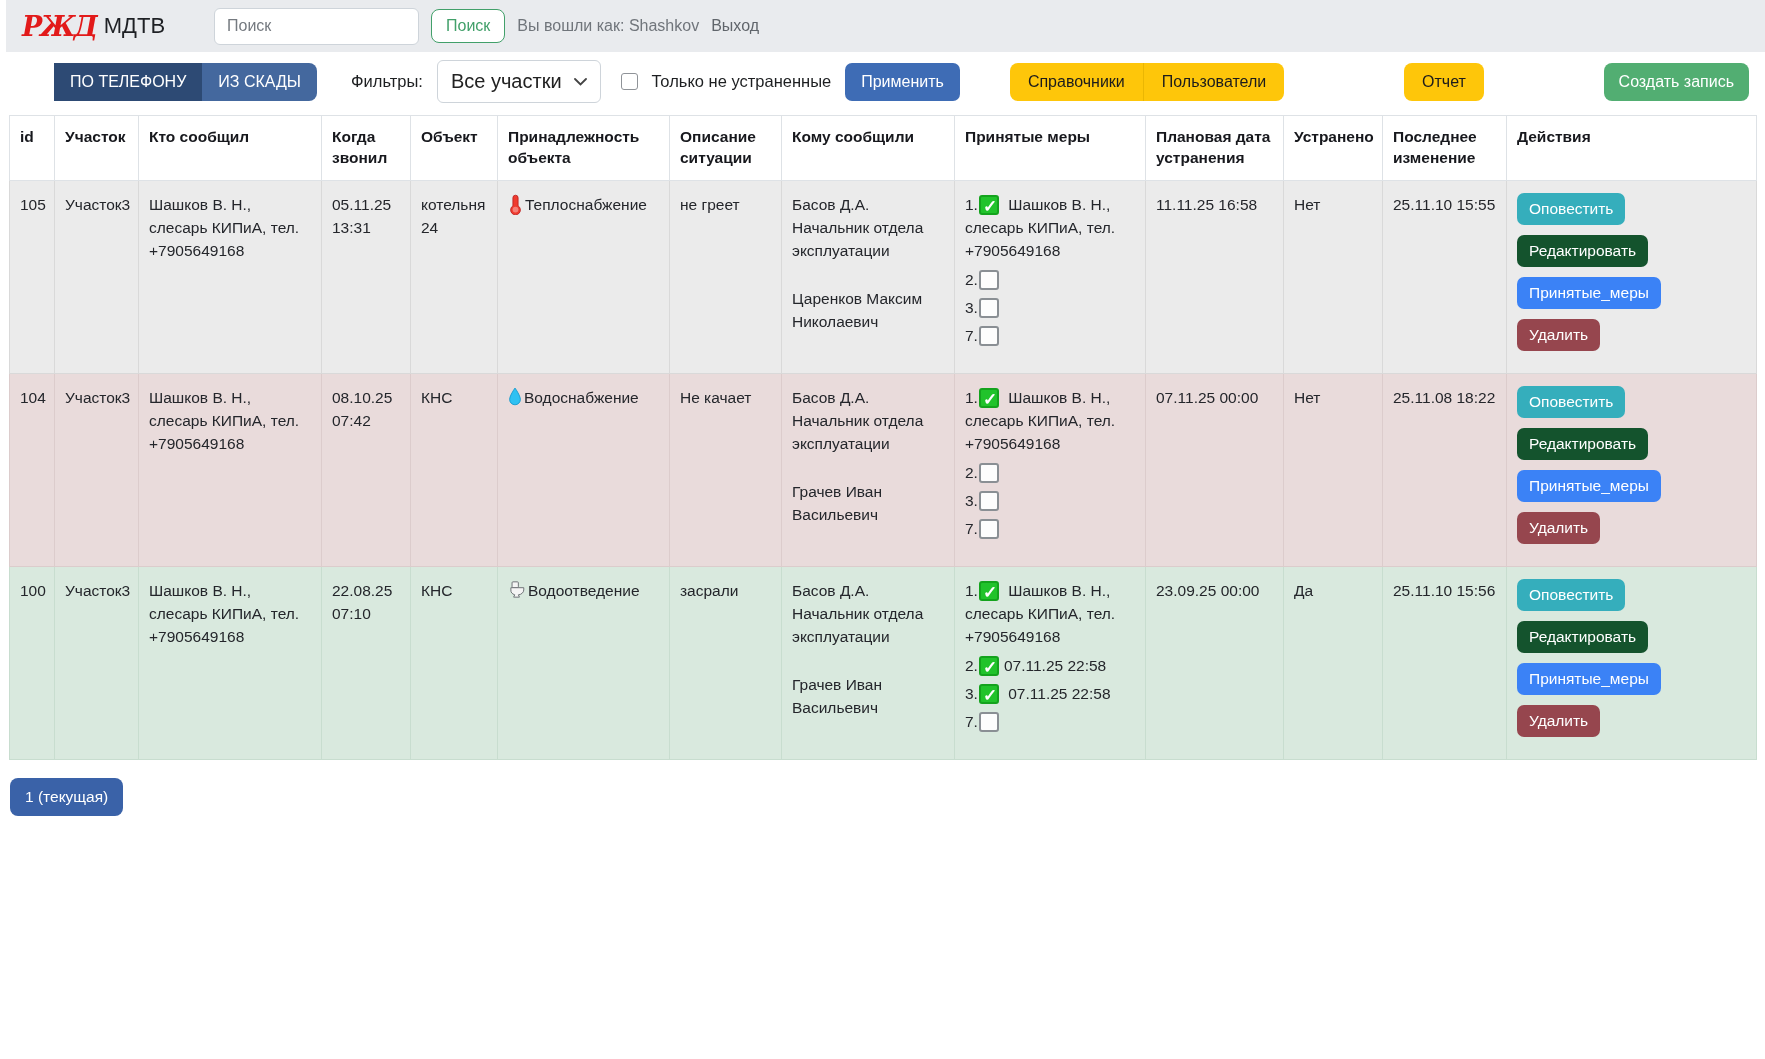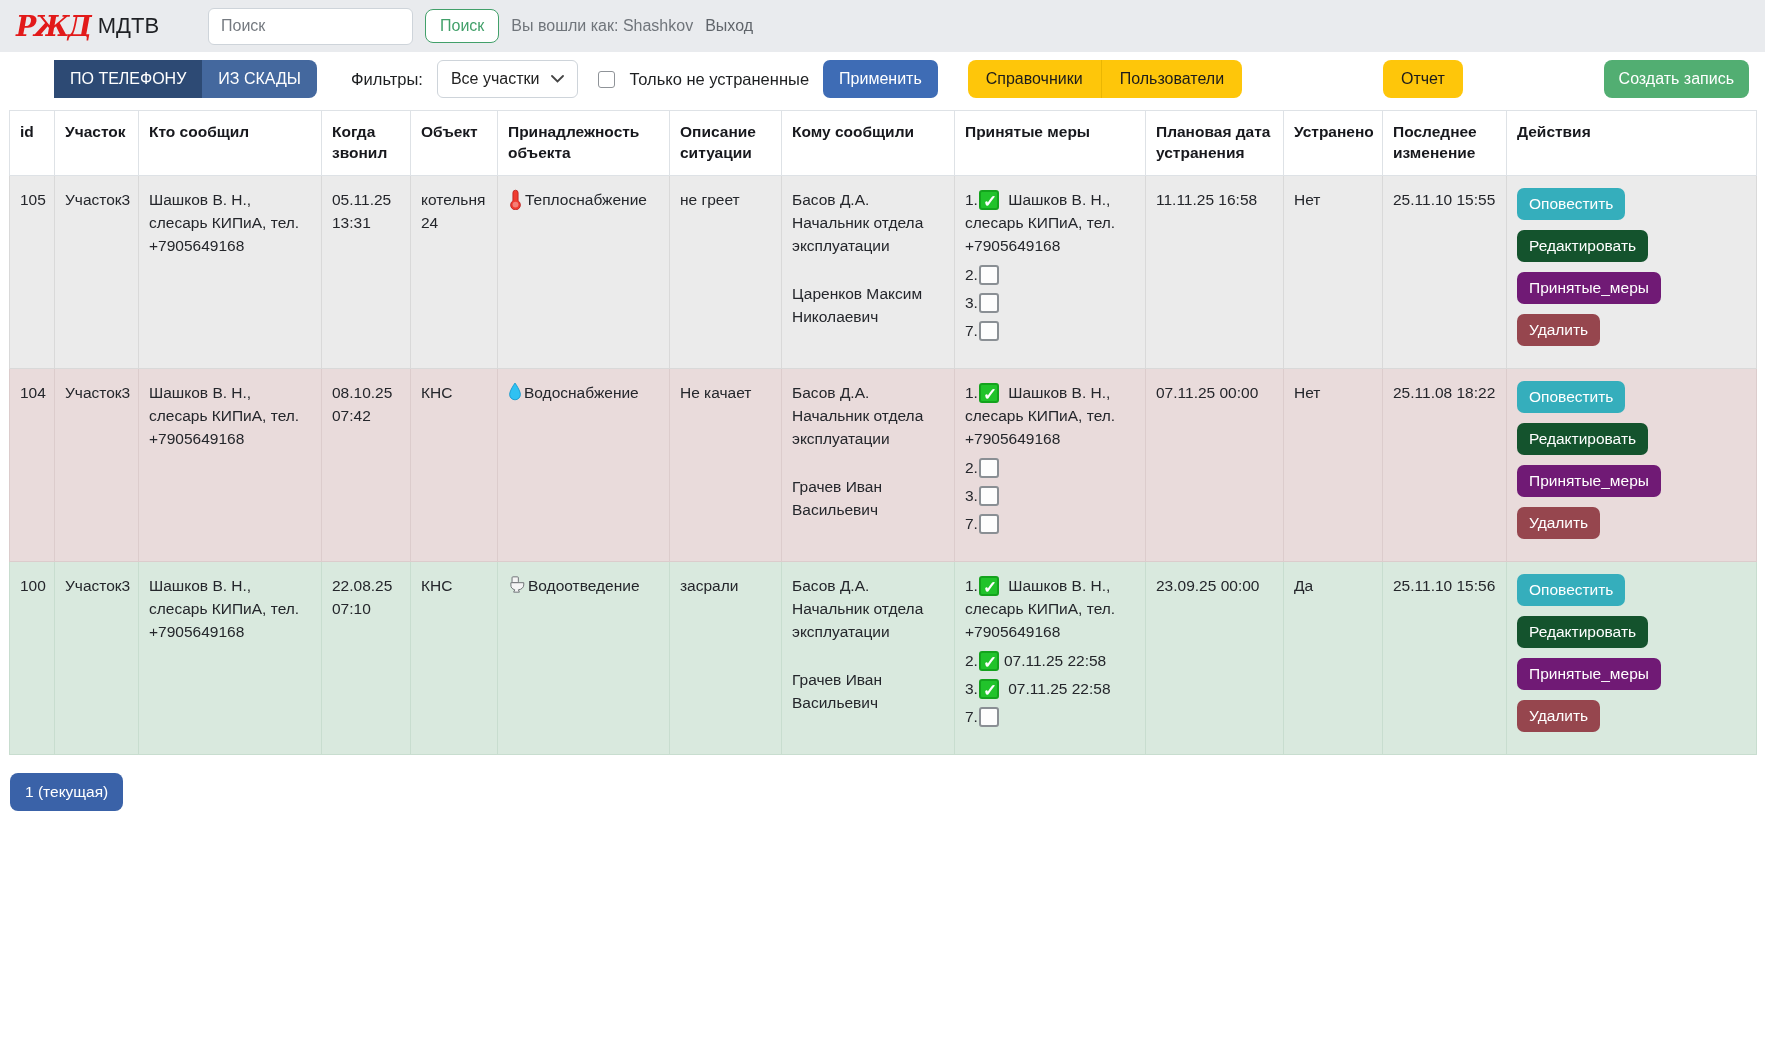--- a/index.html
+++ b/index.html
@@ -1,44 +1,44 @@
 <!DOCTYPE html>
 <html lang="ru"><head>
 <meta charset="utf-8">
 <style>
   * { box-sizing: border-box; margin: 0; padding: 0; }
   html,body { width: 1765px; height: 1059px; background: #fff; }
   body { font-family: "Liberation Sans", sans-serif; color: #212529; }
   button { font-family: "Liberation Sans", sans-serif; cursor: pointer; }
 
   
-  .topbar { display:flex; align-items:center; height:52px; background:#e9ebee; padding:0 16px; gap:12px; }
+  .topbar { display:flex; align-items:center; height:52px; background:#e9ebee; padding:0 16px; gap:12px;margin-left:6px; }
   .brand { display:flex; align-items:center; gap:8px; min-width:180px; }
   .rzd { color:#e21a1a; font-style:italic; font-weight:800; font-size:27px; font-family:"DejaVu Serif", serif; letter-spacing:-2px; }
   .brand-name { font-size:22px; color:#1f2125; }
   .topbar-title { flex:1; text-align:center; font-size:24px; font-weight:600; color:#13142a; }
   .top-right { display:flex; align-items:center; gap:12px; }
   .search-input { width:205px; height:37px; border:1px solid #ced4da; border-radius:6px; padding:0 12px; font-size:16px; background:#fff; color:#333; }
   .search-input::placeholder { color:#757a80; }
   .btn-search { background:#fff; color:#42a06a; border:1px solid #42a06a; border-radius:8px; padding:7px 14px; font-size:16px; }
   .user-text { color:#70757b; font-size:16px; white-space:nowrap; }
   .logout { color:#60656b; font-size:16px; text-decoration:none; }
 
   
   .toolbar { display:flex; align-items:center; padding:8px 16px 8px 22px; gap:14px; background:#fff; }
   .tab-group { display:flex; border-radius:8px; overflow:hidden;padding-left:32px; }
   .tab { color:#fff; font-size:16px; padding:10px 16px; border:none; }
   .tab.active { background:#2d4a74; }
   .tab.inactive { background:#44689e; }
   .filters-label { font-size:16.5px; margin-left:20px; color:#1d1f21; }
-  .select-box { display:flex; align-items:center; gap:12px; border:1px solid #ced4da; border-radius:6px; padding:9px 13px; font-size:16px; background:#fff; color:#222; cursor:pointer; }
+  .select-box { display:flex; align-items:center; gap:12px; border:1px solid #ced4da; border-radius:6px; padding:9px 13px; font-size:20px; background:#fff; color:#222; cursor:pointer; }
   .filter-check { width:17px; height:17px; border:1px solid #8f9398; border-radius:3px; background:#fff; margin-left:6px; cursor:pointer; }
   .only-label { font-size:16.5px; color:#1d1f21; }
   .btn-apply { background:#3e6cb5; color:#fff; border:none; border-radius:7px; padding:10px 16px; font-size:16px; }
-  .yellow-group { display:flex; border-radius:8px; overflow:hidden; margin-left:16px; }
+  .yellow-group { display:flex; border-radius:8px; overflow:hidden; margin-left:36px; }
   .btn-yellow { background:#fec60a; color:#1c1c1c; padding:10px 18px; font-size:16px; border:none; }
   .yellow-group .btn-yellow + .btn-yellow { border-left:1px solid #eab603; }
   .btn-report { border-radius:8px; margin:0; }
   .btn-create { background:#52ae72; color:#fff; border:none; border-radius:8px; padding:10px 15px; font-size:16px; }
   .sp { flex:1; }
 
   
   .tbl-wrap { padding:0 9px; margin-top:4px; }
   table { border-collapse:collapse; table-layout:fixed; width:1747px; font-size:15.5px; }
   th, td { border:1px solid #dee2e6; }
@@ -53,21 +53,21 @@
   .who p:last-child { margin-bottom:0; }
 
   .measure { margin-bottom:5px; }
   .cb { display:inline-block; width:20px; height:20px; border:2px solid #8a8f94; border-radius:3px; background:#fdfdfd; vertical-align:-5px; margin:0 5px 0 1px; position:relative; }
   .cb.on { background:#21c32b; border-color:#14a31d; }
   .cb.on::after { content:"✓"; position:absolute; top:-3px; left:2px; color:#fff; font-size:17px; font-weight:bold; }
 
   .btn-action { display:block; color:#fff; border:none; border-radius:7px; padding:7px 12px; margin-bottom:10px; font-size:15.5px; }
   .btn-notify  { background:#35aebc; }
   .btn-edit    { background:#14532d; }
-  .btn-measures{ background:#701a75; }
+  .btn-measures{ background:#3b82f6; }
   .btn-delete  { background:#96464e; }
 
   
   .pagination { margin:18px 10px; }
   .page-btn { background:#3a62a8; color:#fff; border:none; border-radius:8px; padding:10px 15px; font-size:15.5px; }
 </style>
 </head>
 <body>
 
 <div class="topbar">

